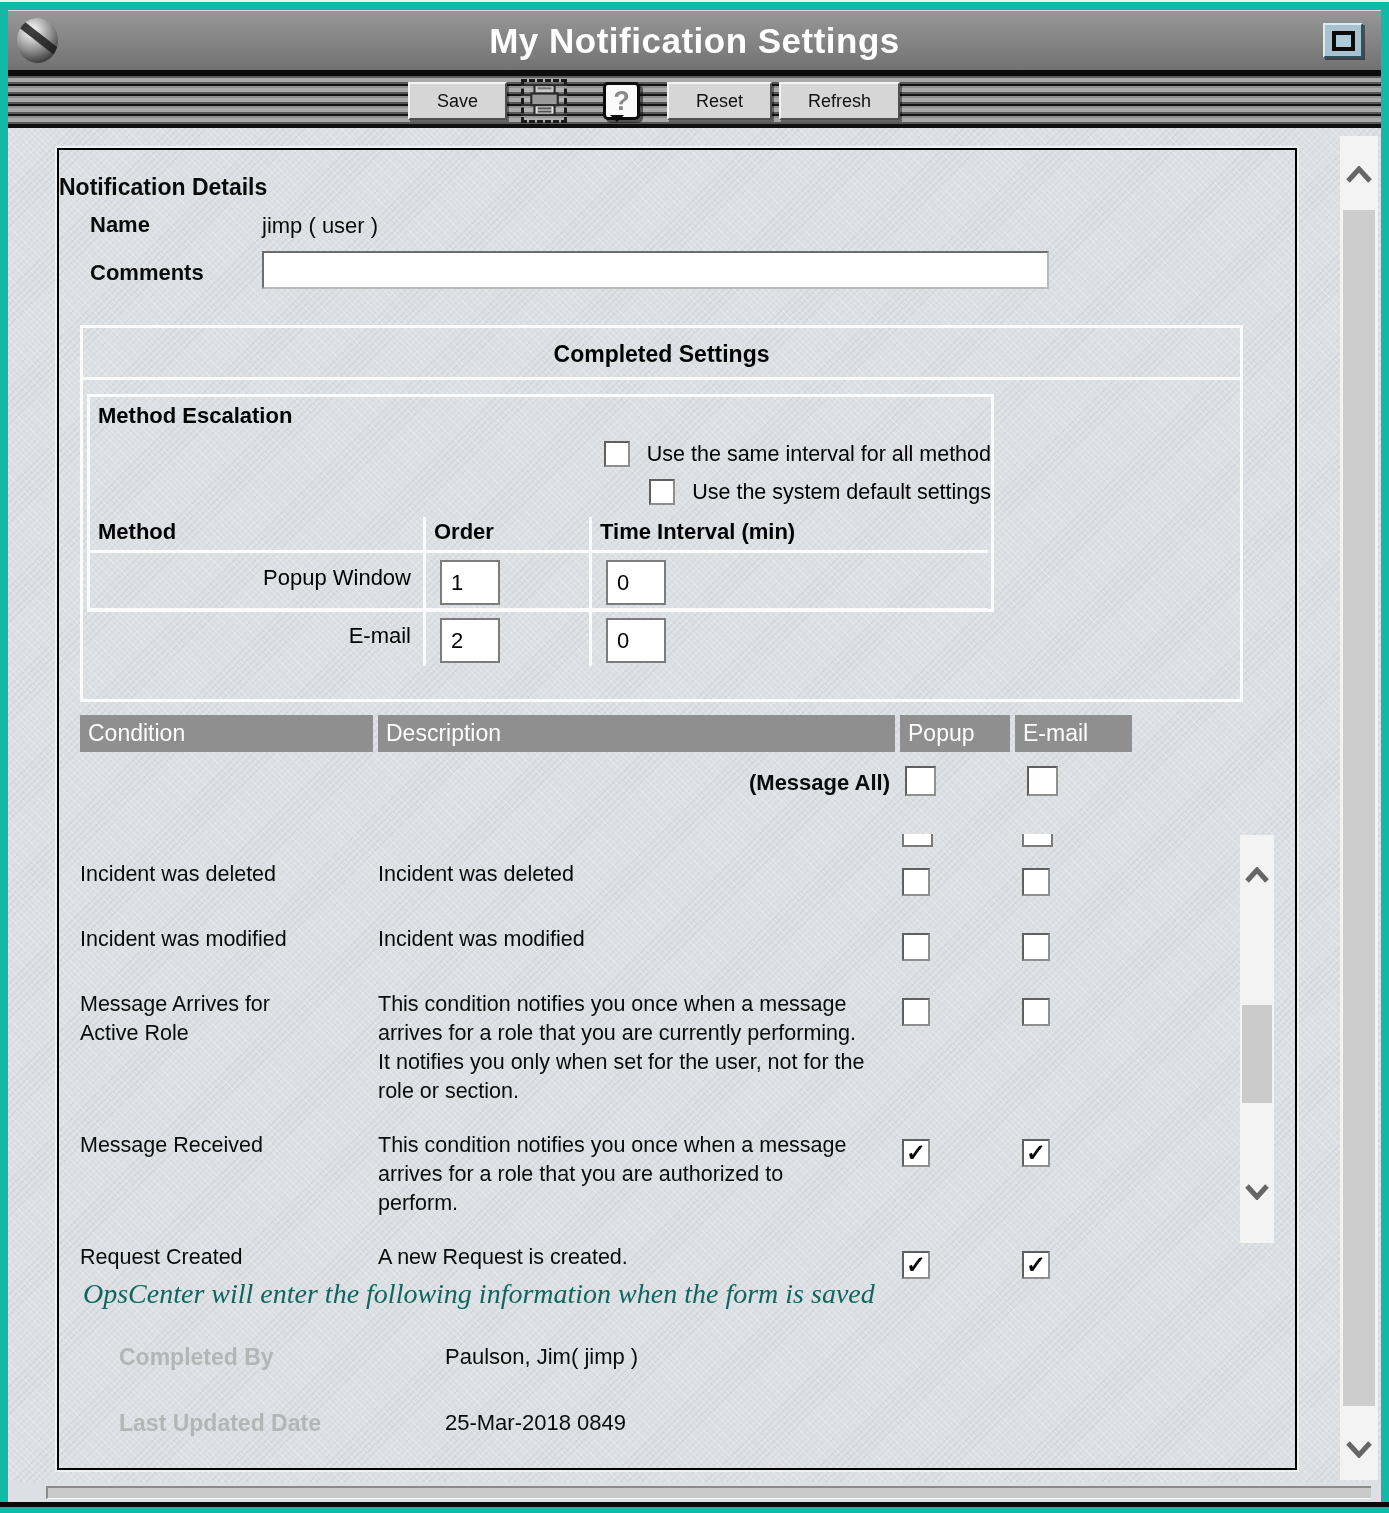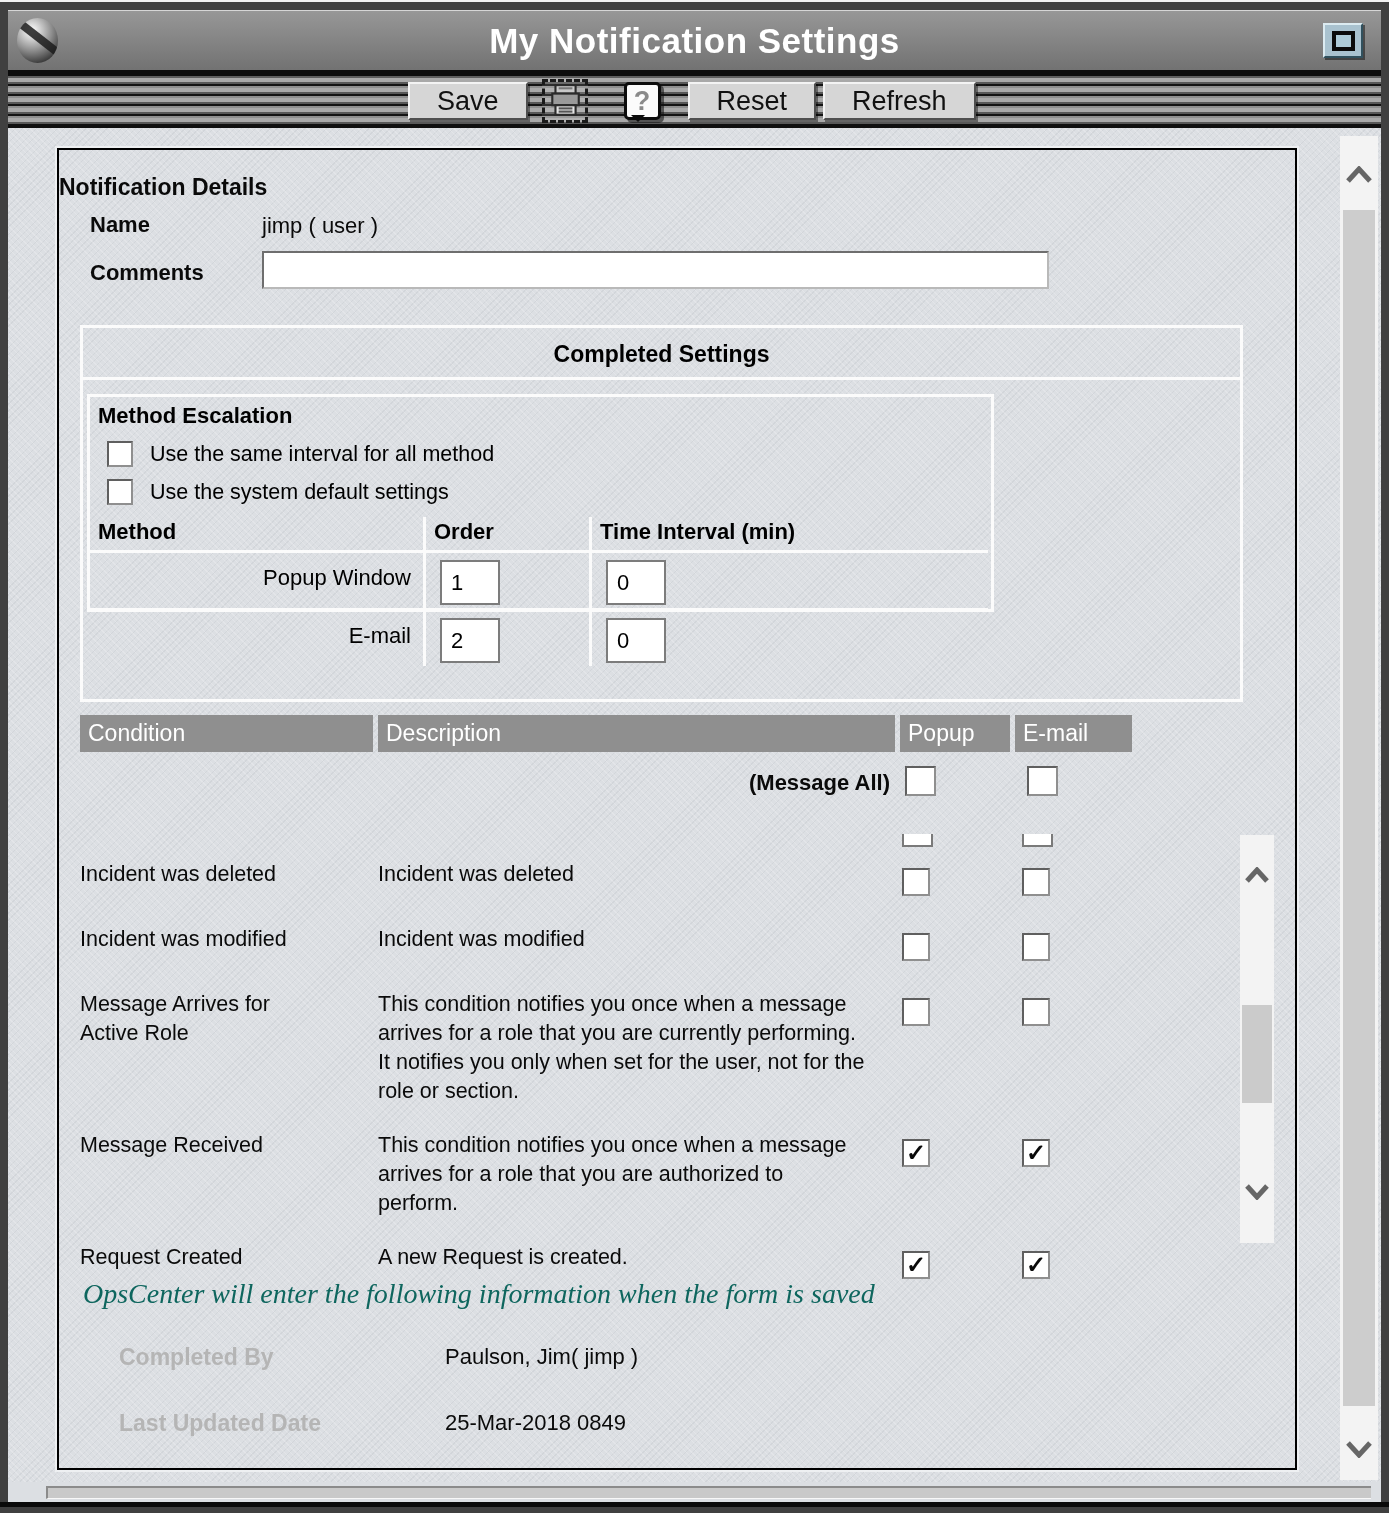--- a/index.html
+++ b/index.html
@@ -3,21 +3,21 @@
 <meta charset="utf-8">
 <style>
   * { box-sizing: border-box; margin: 0; padding: 0; }
   body {
     width: 1389px; height: 1513px;
     font-family: "Liberation Sans", sans-serif;
     background: #c8ccd1;
   }
   .window {
     width: 1389px; height: 1513px;
-    background: #404040;
+    background: #14b8a6;
     padding: 8px 8px 16px 8px;
     position: relative;
     border-top: 2px solid #f2f2f2;
   }
   
   .titlebar {
     height: 60px;
     background: linear-gradient(#979797, #727272);
     border-top: 1px solid #d6d6d6;
     position: relative;
@@ -58,21 +58,21 @@
     display: flex; align-items: center;
     padding-left: 400px;
     position: relative;
   }
   .tb-btn {
     height: 38px; padding: 0 27px;
     background: #d6d6d6;
     border: 2px solid; border-color: #f4f4f4 #4f4f4f #4f4f4f #f4f4f4;
     box-shadow: 2px 2px 0 rgba(0,0,0,.4);
     font-family: "Liberation Sans", sans-serif;
-    font-size: 27px; color: #111; cursor: pointer;
+    font-size: 18px; color: #111; cursor: pointer;
   }
   .print-wrap {
     margin-left: 14px;
     border: 3px dashed #1a1a1a;
     background: rgba(235,235,235,.12);
     padding: 1px 2px; line-height: 0; cursor: pointer;
   }
   .help {
     margin-left: 36px;
     width: 37px; height: 38px; position: relative;
@@ -114,21 +114,21 @@
     width: 787px; height: 38px;
     border: 2px solid; border-color: #6e6e6e #b9b9b9 #b9b9b9 #6e6e6e;
     background: #fff; font-size: 21px; padding: 0 8px;
     font-family: "Liberation Sans", sans-serif;
   }
   
   .esc { top: 175px; left: 21px; width: 1163px; height: 377px; border: 3px solid #fbfbfb; }
   .esc-title { height: 52px; line-height: 52px; text-align: center; font-weight: bold; font-size: 23px; border-bottom: 3px solid #fbfbfb; }
   .method-box { margin: 14px 0 0 4px; width: 907px; height: 218px; border: 3px solid #fbfbfb; }
   .mb-title { padding: 6px 0 0 8px; font-weight: bold; font-size: 22px; }
-  .cb-row { display: flex; align-items: center; margin: 12px 0 0 17px; gap: 17px; font-size: 21.5px; }
+  .cb-row { display: flex; align-items: center; margin: 12px 0 0 17px; gap: 17px; font-size: 21.5px; justify-content: flex-end; }
   .cb {
     width: 28px; height: 28px; background: #fff;
     border: 2px solid; border-color: #5f5f5f #8f8f8f #8f8f8f #5f5f5f;
     display: inline-flex; align-items: center; justify-content: center;
     font-size: 24px; font-weight: bold; color: #0a0a0a; cursor: pointer;
     flex: none; line-height: 1;
   }
   .m-table { margin-top: 12px; display: grid; grid-template-columns: 333px 166px 399px; }
   .m-h { font-weight: bold; font-size: 22px; padding: 2px 6px 5px 8px; }
   .m-c { border-top: 3px solid #fbfbfb; height: 58px; }

